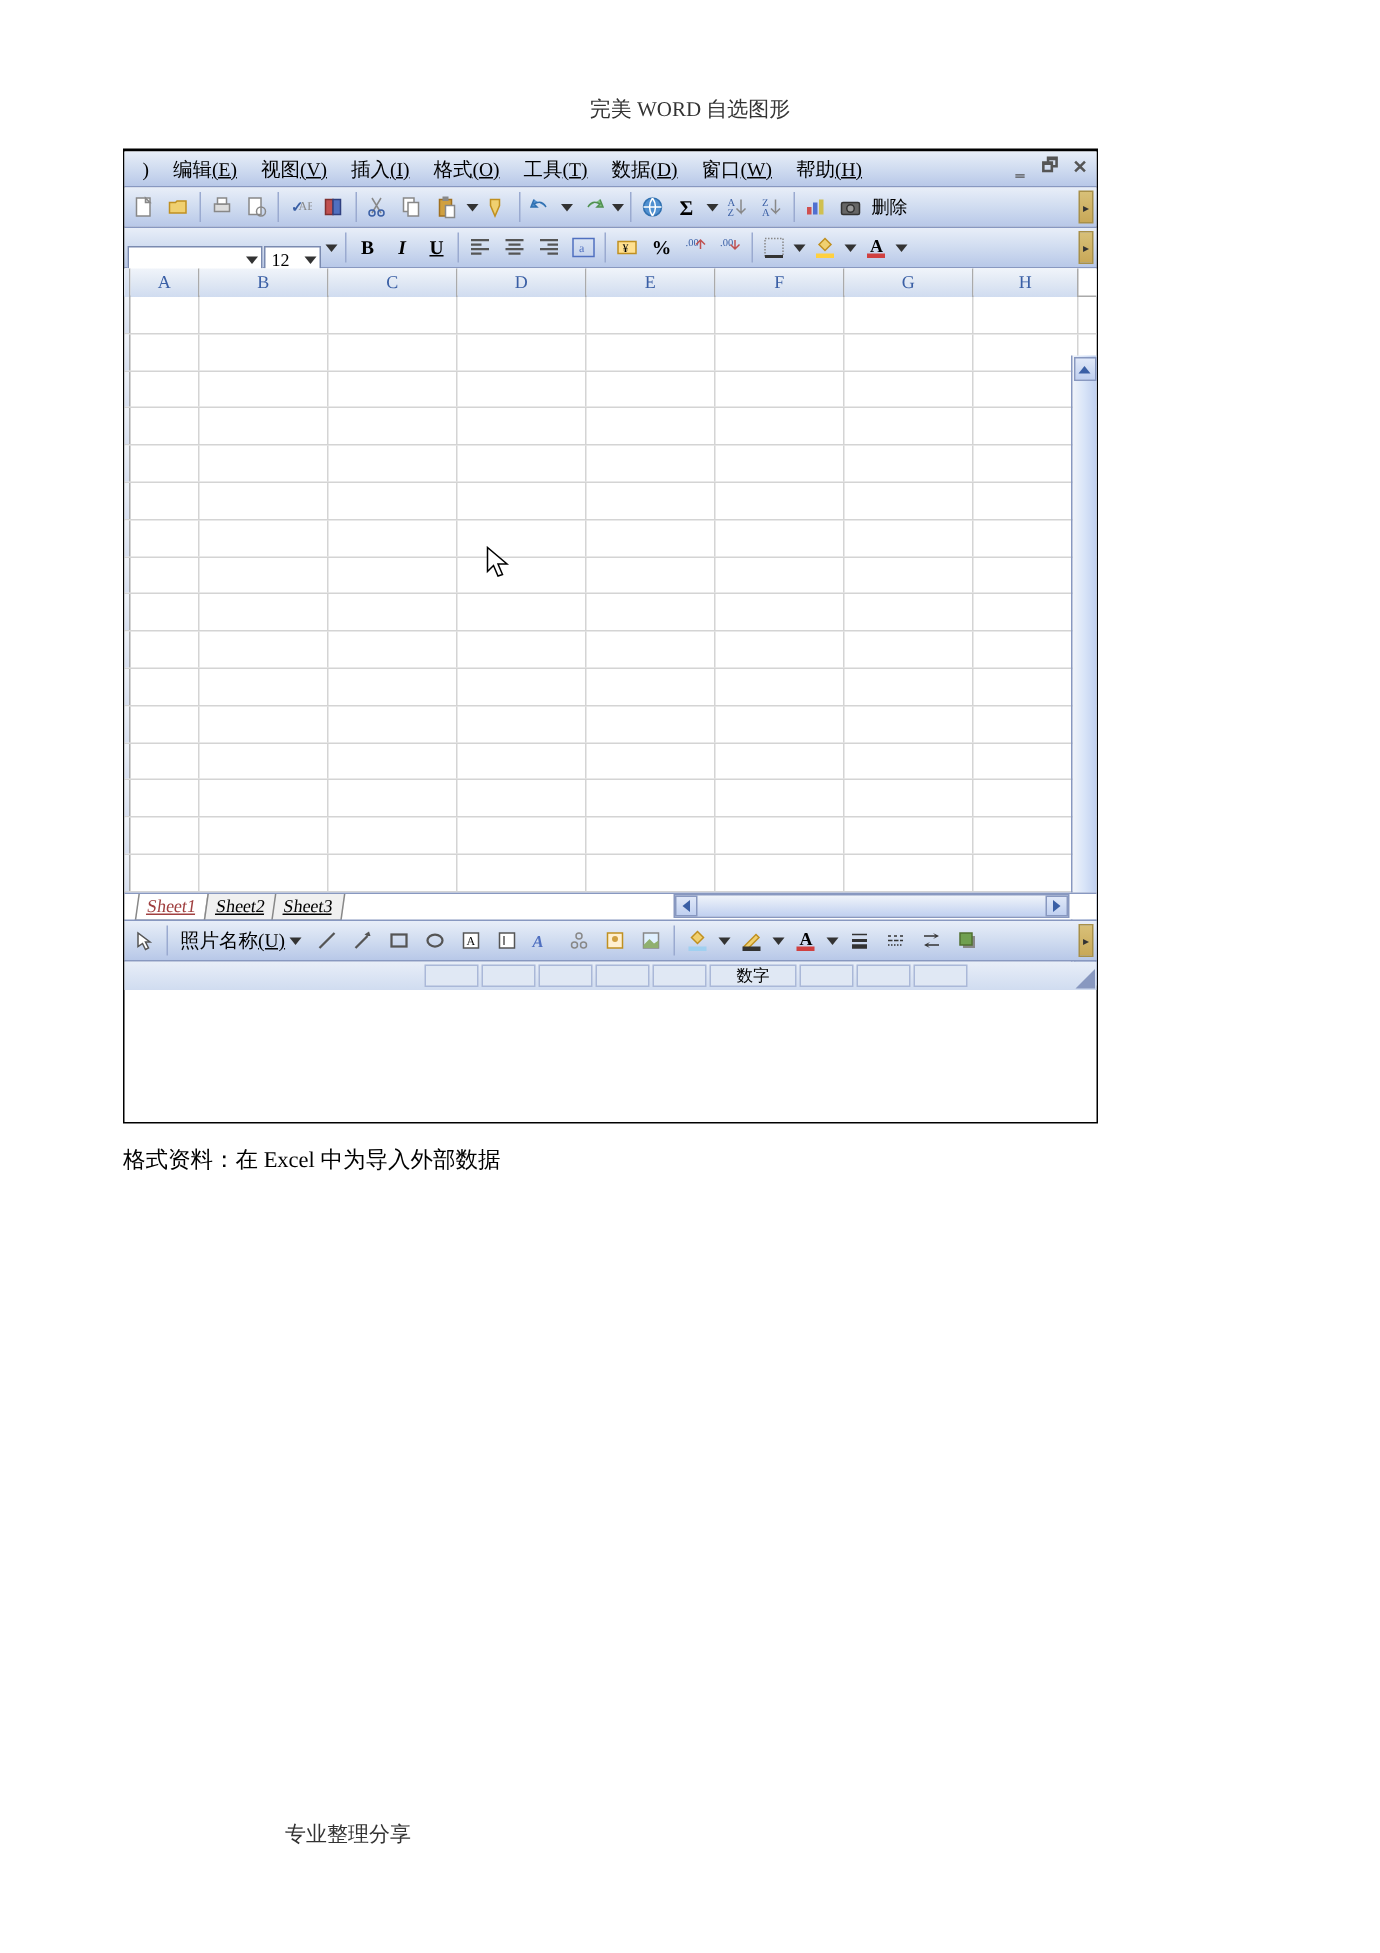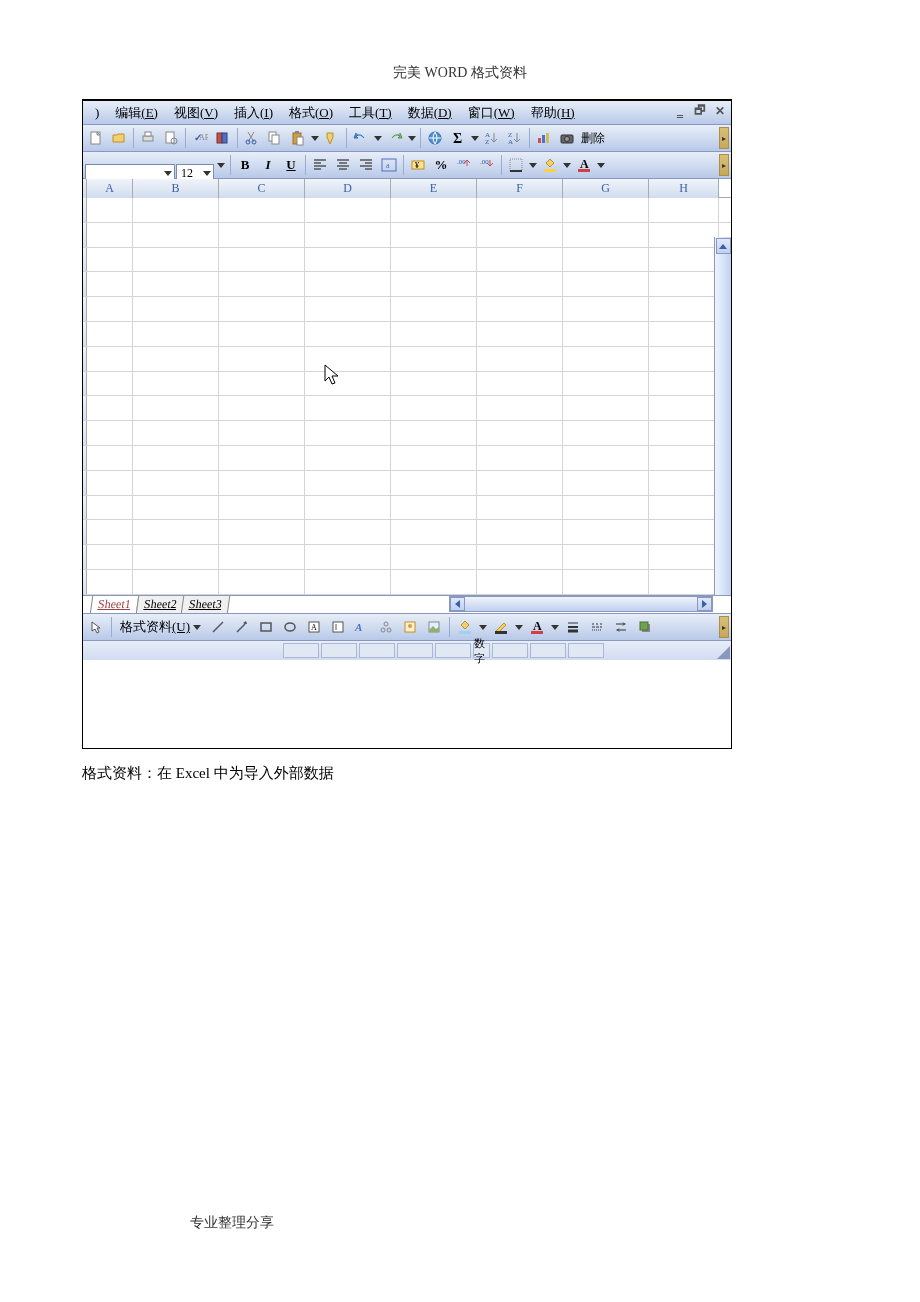--- a/index.html
+++ b/index.html
@@ -48,36 +48,36 @@
 .sheet-tab { padding: 1px 6px; font-size: 12px; font-family: "Times New Roman", serif; border: 1px solid #888; border-top: none; background: #f0f0f0; transform: skewX(-8deg); margin-right: -1px; cursor: pointer; text-decoration: underline; color: #000; }
 .sheet-tab.active { background: #fff; color: #a04040; text-decoration: underline; }
 .hscroll { position: absolute; right: 18px; top: 0; width: 264px; height: 16px; background: linear-gradient(180deg, #f0f4fa, #c0d0f0); border: 1px solid #8898c0; display: flex; }
 .hscroll-btn { width: 15px; height: 14px; background: linear-gradient(180deg, #e0e8f8, #c0d0f0); border: 1px solid #8898c0; display: flex; align-items: center; justify-content: center; cursor: pointer; }
 .hscroll-btn.right { margin-left: auto; }
 .draw-toolbar { height: 27px; background: linear-gradient(180deg, #e8eef8 0%, #d0dcf0 50%, #b8c8e8 100%); display: flex; align-items: center; padding: 0 2px; gap: 2px; border-top: 1px solid #8898c0; position: relative; }
 .draw-label { font-size: 13px; padding: 0 4px; display: flex; align-items: center; }
 .status-bar { height: 20px; background: linear-gradient(180deg, #e8eef8 0%, #d0dcf0 100%); display: flex; align-items: center; font-size: 12px; position: relative; border-top: 1px solid #8898c0; }
 .status-wells { display: flex; margin-left: 200px; gap: 2px; }
 .status-well { width: 36px; height: 15px; border: 1px solid #aab8d8; background: #e0e8f4; font-size: 11px; display: flex; align-items: center; justify-content: center; }
-.status-well.w-text { width: 17px; }
+.status-well.w-text { width: 58px; }
 .resize-grip { position: absolute; right: 1px; bottom: 1px; width: 14px; height: 14px; }
 .resize-grip::before { content: ""; position: absolute; right: 0; bottom: 0; border-style: solid; border-width: 0 0 13px 13px; border-color: transparent transparent #8898c0 transparent; }
 .caption { position: absolute; top: 764px; left: 82px; font-size: 15px; font-family: "SimSun", serif; }
 .cursor-arrow { position: absolute; top: 364px; left: 324px; pointer-events: none; }
 svg.icon { display: block; }
 .tri-down { width: 0; height: 0; border-left: 4px solid transparent; border-right: 4px solid transparent; border-top: 5px solid #333; }
 .tri-up-sm { width: 0; height: 0; border-left: 4px solid transparent; border-right: 4px solid transparent; border-bottom: 5px solid #3a5fa5; }
 .tri-down-sm { width: 0; height: 0; border-left: 4px solid transparent; border-right: 4px solid transparent; border-top: 5px solid #3a5fa5; }
 .tri-left-sm { width: 0; height: 0; border-top: 4px solid transparent; border-bottom: 4px solid transparent; border-right: 5px solid #3a5fa5; }
 .tri-right-sm { width: 0; height: 0; border-top: 4px solid transparent; border-bottom: 4px solid transparent; border-left: 5px solid #3a5fa5; }
 </style>
 </head>
 <body>
 
-<div class="page-header">完美 WORD 格式资料</div>
+<div class="page-header">完美 WORD 自选图形</div>
 
 <div class="excel-container">
 
 
   <div class="menubar">
     <span class="menu-item">)</span>
     <span class="menu-item"><span>编辑</span><span class="accel">(E)</span></span>
     <span class="menu-item"><span>视图</span><span class="accel">(V)</span></span>
     <span class="menu-item"><span>插入</span><span class="accel">(I)</span></span>
     <span class="menu-item"><span>格式</span><span class="accel">(O)</span></span>
@@ -541,21 +541,21 @@
     </div>
   </div>
 
   <div class="draw-toolbar">
     <div class="tb-btn">
         <svg class="icon" width="14" height="14">
           <path d="M3 2 L3 11 L6 9 L8 13 L10 12 L8 8 L11 8 Z" fill="#fff" stroke="#555"></path>
         </svg>
       </div>
     <div class="tb-sep"></div>
-    <span class="draw-label"><span>格式资料</span><span style="text-decoration:underline">(U)</span>&nbsp;<div class="tri-down" style="display:inline-block"></div></span>
+    <span class="draw-label"><span>照片名称</span><span style="text-decoration:underline">(U)</span>&nbsp;<div class="tri-down" style="display:inline-block"></div></span>
     <div class="tb-btn">
         <svg class="icon" width="14" height="14">
           <line x1="2" y1="12" x2="12" y2="2" stroke="#555" stroke-width="1.5"></line>
         </svg>
       </div>
     <div class="tb-btn">
         <svg class="icon" width="14" height="14">
           <line x1="2" y1="12" x2="10" y2="4" stroke="#555" stroke-width="1.5"></line>
           <path d="M10 4 L8 3 L11 1 L12 4 Z" fill="#555"></path>
         </svg>

